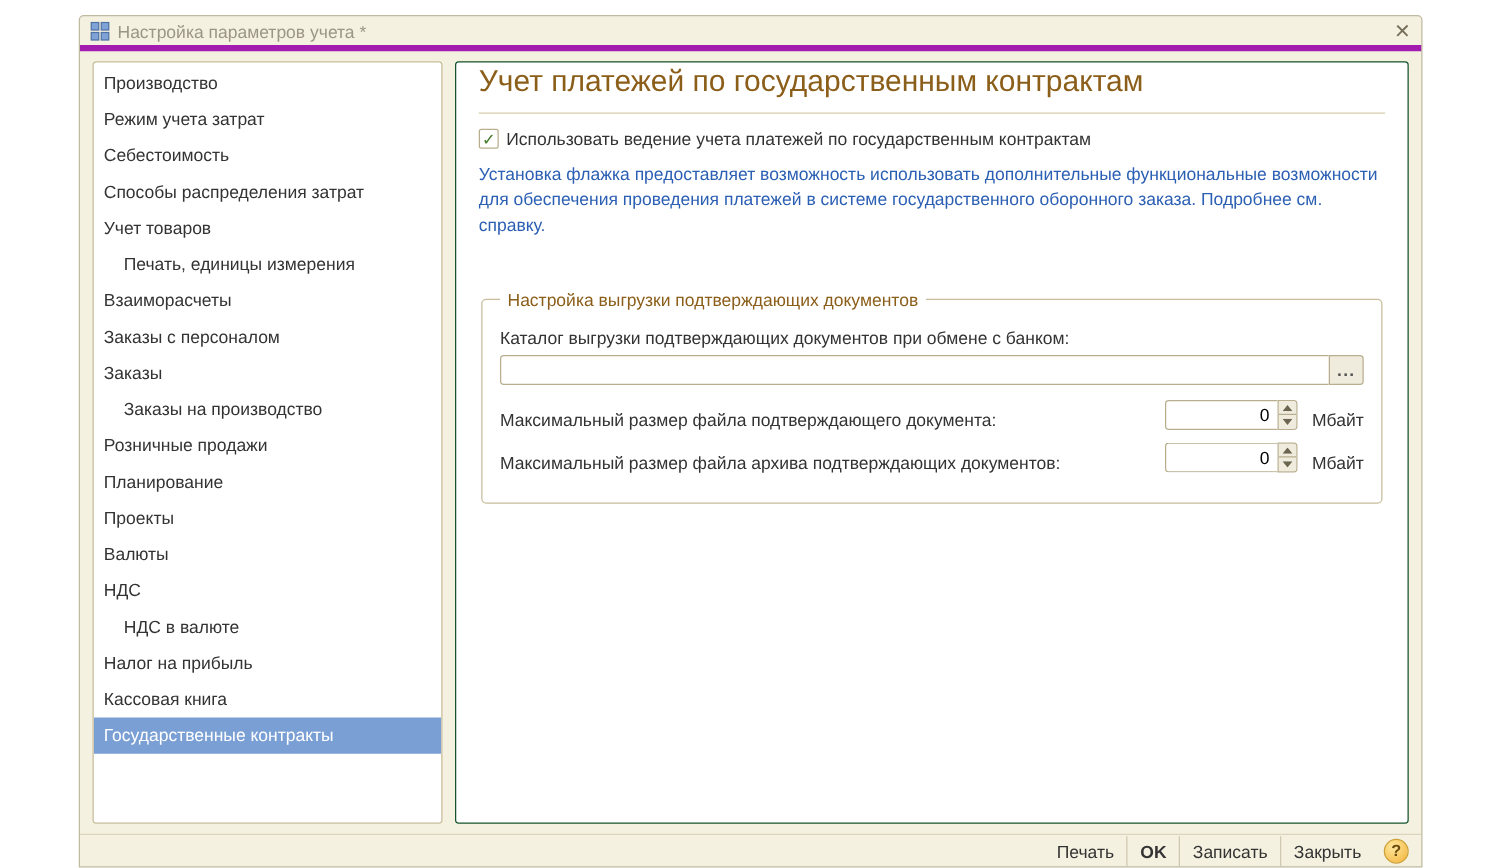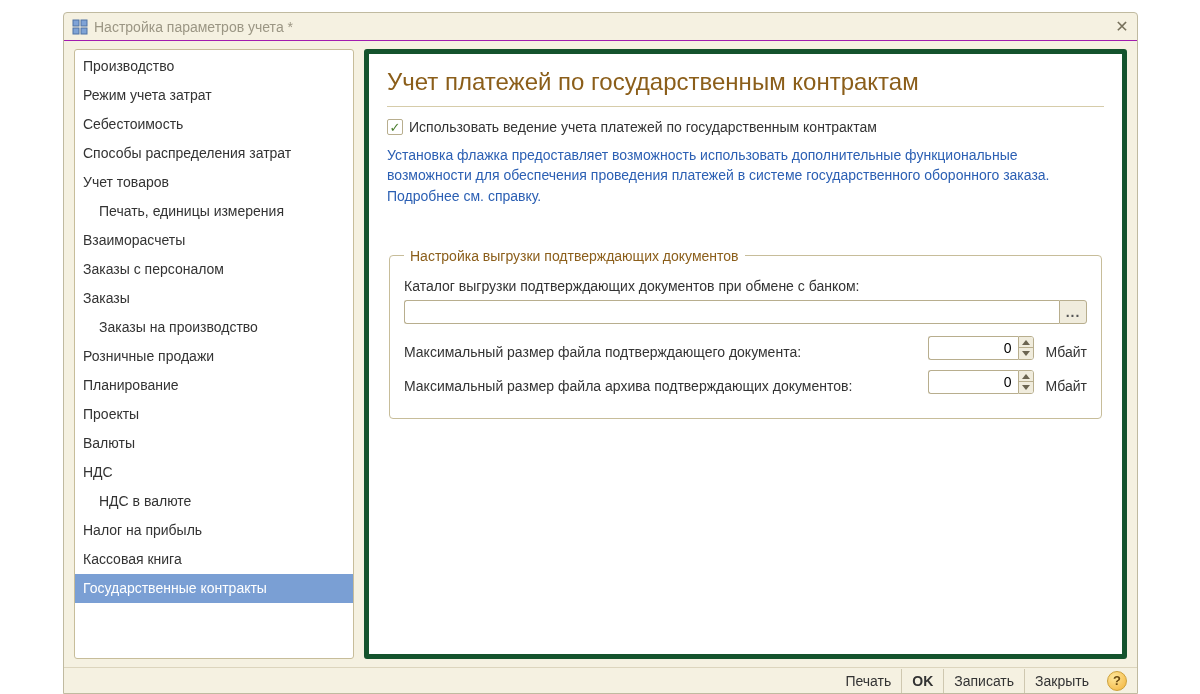--- a/index.html
+++ b/index.html
@@ -24,21 +24,21 @@
       border: 1px solid #c0baa0;
       border-radius: 4px 4px 0 0;
       display: flex;
       flex-direction: column;
     }
     .titlebar {
       height: 28px;
       display: flex;
       align-items: center;
       padding: 0 6px 0 8px;
-      border-bottom: 1px solid #a21caf;
+      border-bottom: 5px solid #a21caf;
     }
     .titlebar .app-icon {
       width: 16px;
       height: 16px;
       margin-right: 6px;
       display: inline-flex;
       align-items: center;
       justify-content: center;
     }
     .titlebar .app-icon svg { width: 16px; height: 16px; }
@@ -80,23 +80,23 @@
       font-size: 14px;
     }
     .sidebar-item.indent { padding-left: 24px; }
     .sidebar-item.selected {
       background: #7a9fd4;
       color: #ffffff;
     }
     .content {
       flex: 1;
       background: #ffffff;
-      border: 5px solid #14532d;
+      border: 1px solid #14532d;
       border-radius: 3px;
-      padding: 12px 18px;
+      padding: 0 18px;
       overflow-y: auto;
     }
     .page-title {
       font-size: 24px;
       color: #8b5e1a;
       margin: 2px 0 10px 0;
       font-weight: normal;
     }
     .divider {
       border: none;

